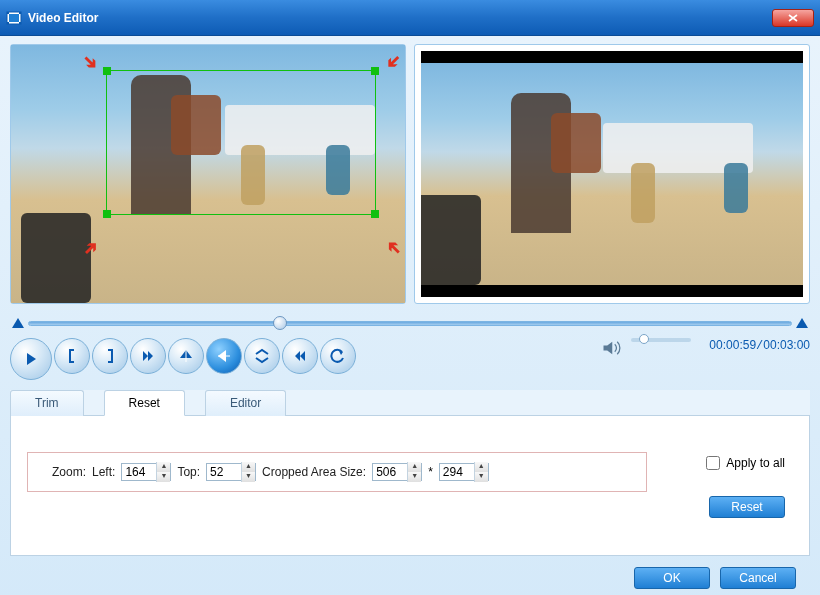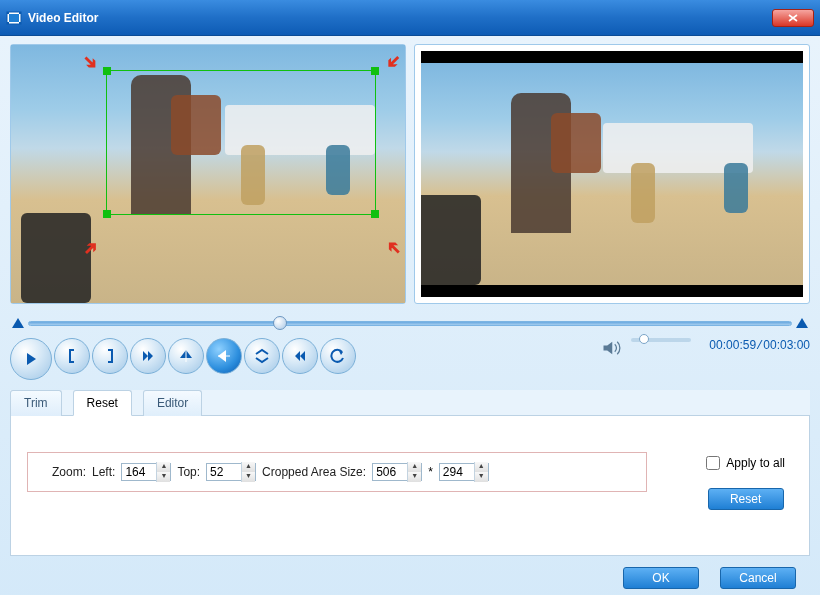--- a/index.html
+++ b/index.html
@@ -49,38 +49,38 @@
 .ctrl-btn.active { background: radial-gradient(circle at 35% 30%, #8dd0ff 0%, #2d8fde 60%, #0a5ab0 100%); color: #fff; }
 .ctrl-btn svg { width: 16px; height: 16px; }
 .spacer { flex: 1; }
 .vol-icon { width: 20px; height: 20px; color: #5a7a96; margin-right: 10px; }
 .vol-track { width: 60px; height: 4px; background: #bcd6ea; border-radius: 2px; position: relative; margin-right: 18px; }
 .vol-thumb { position: absolute; top: -4px; left: 8px; width: 10px; height: 10px; background: #fff; border: 1px solid #7ba5c8; border-radius: 50%; }
 .time-disp { color: #0a5ab0; font-family: 'Courier New', monospace; }
 
 
 .tabs { display: flex; border-bottom: 1px solid #bcd2e4; background: #e8f3fc; }
-.tab { padding: 5px 13px; border: 1px solid #bcd2e4; border-bottom: none; margin-right: 11px; margin-bottom: -1px; background: linear-gradient(to bottom, #f4faff, #dfeefb); border-radius: 3px 3px 0 0; cursor: pointer; color: #3a5a78; }
+.tab { padding: 5px 24px; border: 1px solid #bcd2e4; border-bottom: none; margin-right: 20px; margin-bottom: -1px; background: linear-gradient(to bottom, #f4faff, #dfeefb); border-radius: 3px 3px 0 0; cursor: pointer; color: #3a5a78; }
 .tab.active { background: #fff; border-bottom: 1px solid #fff; color: #000; }
 .tab-panel { background: #fff; border: 1px solid #bcd2e4; border-top: none; height: 140px; padding: 36px 16px 16px; position: relative; }
 
 .crop-controls { border: 1px solid #e0b4b4; padding: 10px 24px; display: flex; align-items: center; gap: 6px; width: 620px; }
 .crop-controls label { color: #222; }
 .sel { border: 1px solid #9fb8cc; height: 22px; padding: 1px 2px; background: #fff; }
 .spin { display: inline-flex; align-items: center; border: 1px solid #9fb8cc; height: 18px; background: #fff; }
 .spin input { border: none; width: 34px; text-align: left; padding: 0 3px; outline: none; }
 .spin .spin-btns { width: 14px; display: flex; flex-direction: column; border-left: 1px solid #c3d3e0; }
 .spin .spin-btns div { height: 10px; font-size: 7px; line-height: 8px; text-align: center; color: #444; cursor: pointer; background: linear-gradient(#f8f8f8,#e0e0e0); }
 
-.apply-area { position: absolute; right: 24px; top: 40px; display: flex; flex-direction: column; align-items: center; gap: 18px; }
+.apply-area { position: absolute; right: 24px; top: 40px; display: flex; flex-direction: column; align-items: flex-end; gap: 26px; }
 .chk { display: flex; align-items: center; gap: 6px; }
 .chk input { width: 14px; height: 14px; }
 .btn { min-width: 76px; height: 22px; background: linear-gradient(to bottom, #5db0f4, #1f7fd4); border: 1px solid #1866ab; border-radius: 3px; color: #fff; cursor: pointer; text-align: center; line-height: 20px; padding: 0 12px; }
 
-.footer-btns { position: absolute; right: 24px; bottom: 16px; display: flex; gap: 21px; }
+.footer-btns { position: absolute; right: 24px; bottom: 16px; display: flex; gap: 10px; }
 </style>
 </head>
 <body>
 
 <div class="titlebar">
   <svg class="app-icon" viewBox="0 0 16 16">
       <rect x="1" y="2" width="14" height="12" fill="#fff" stroke="#0a5ab0"></rect>
       <rect x="3" y="4" width="10" height="8" fill="#1f7fd4"></rect>
       <rect x="1" y="2" width="2" height="2" fill="#0a5ab0"></rect>
       <rect x="1" y="12" width="2" height="2" fill="#0a5ab0"></rect>

